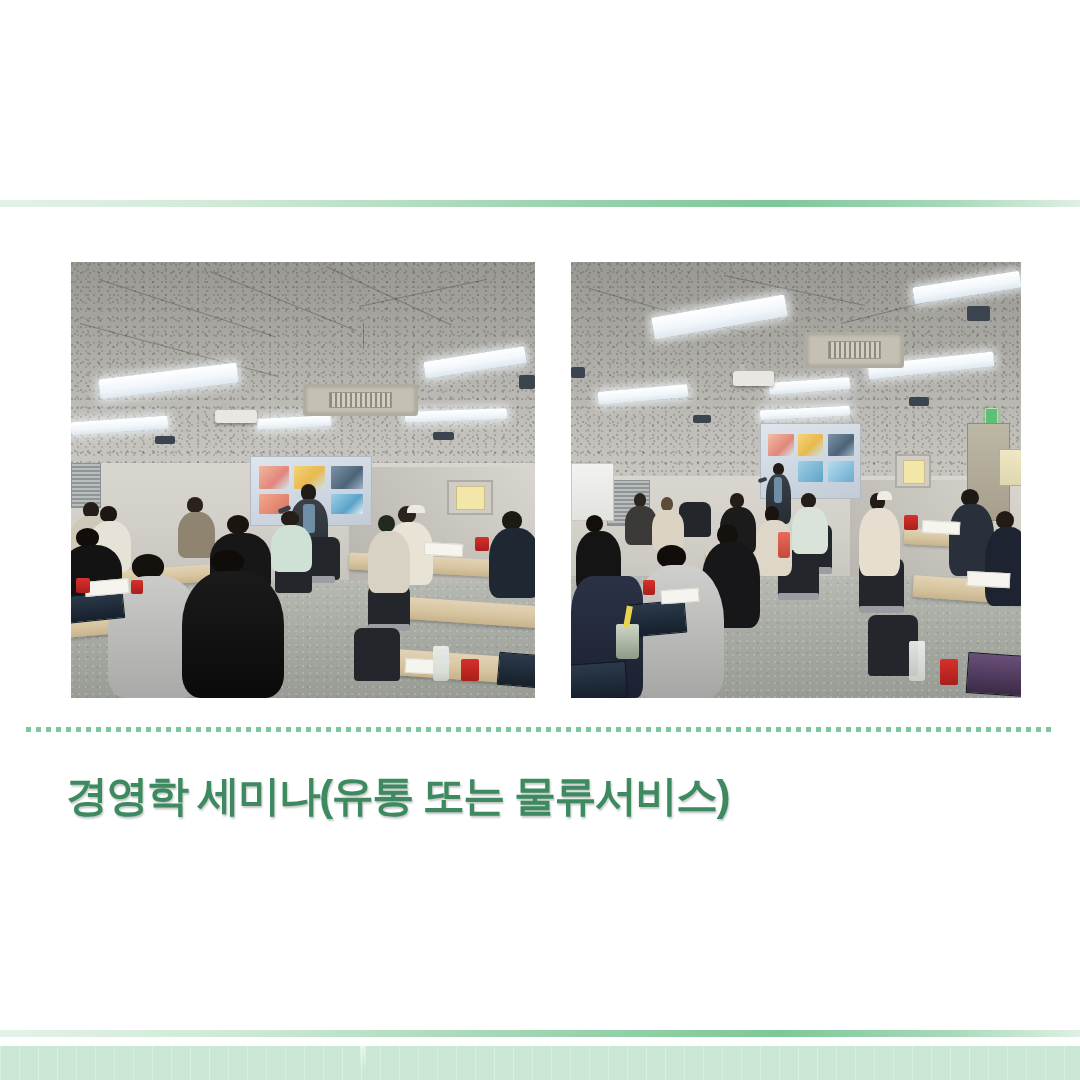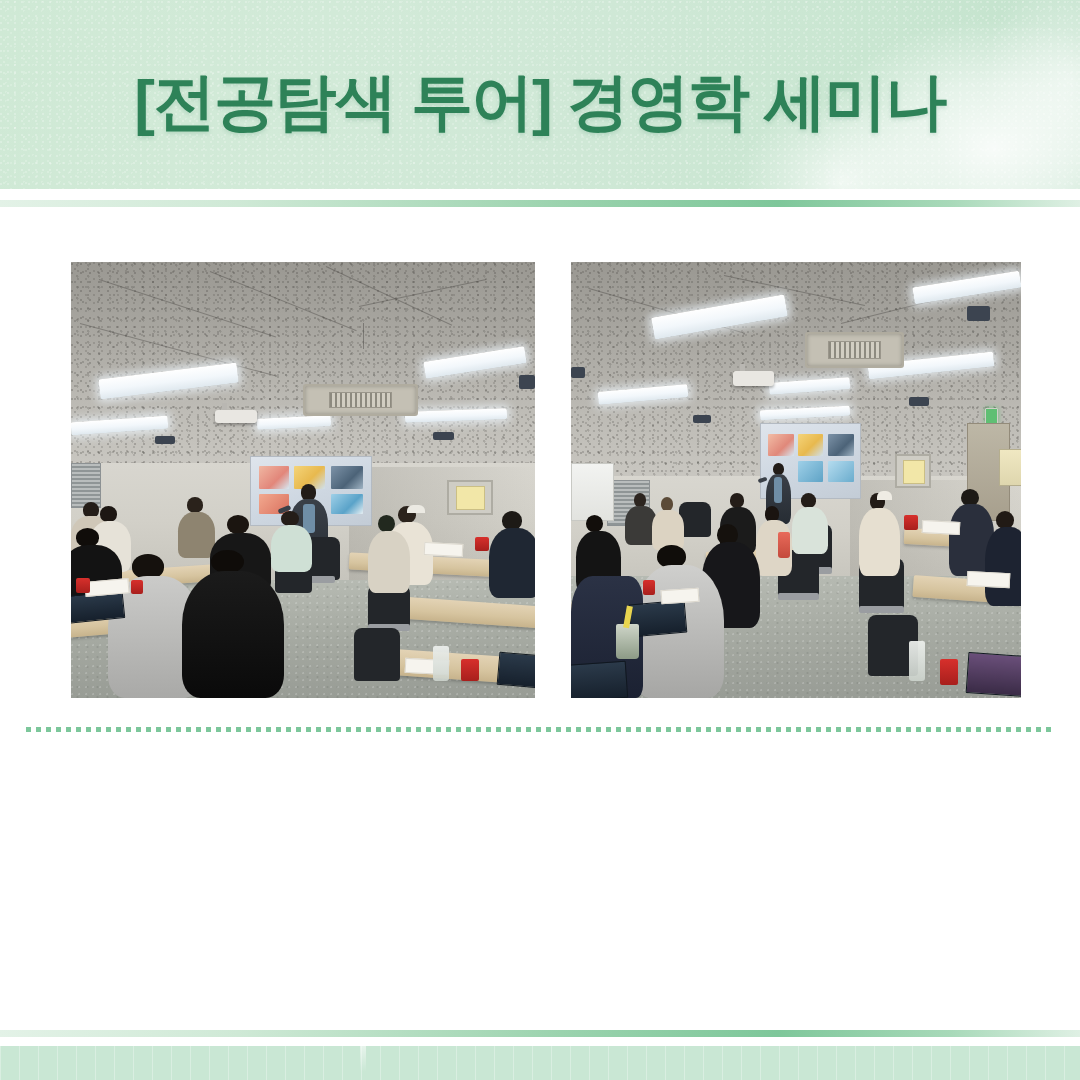--- a/index.html
+++ b/index.html
@@ -352,23 +352,20 @@
     letter-spacing: -0.9px;
     text-align: left;
     word-break: keep-all;
   }
 </style>
 </head>
 <body>
 
 <div class="poster">
 
-  <div class="header-band">
-    <div class="header-title">[전공탐색 투어] 경영학 세미나</div>
-  </div>
 
   <div class="rule-top"></div>
 
   <div class="photo photo-left">
     <div class="scene">
       <div class="ceiling"></div>
       <div class="tile-line" style="left:6%;top:4%;width:40%;transform:rotate(18deg);"></div>
       <div class="tile-line" style="left:30%;top:2%;width:34%;transform:rotate(22deg);"></div>
       <div class="tile-line" style="left:55%;top:1%;width:30%;transform:rotate(25deg);"></div>
       <div class="tile-line" style="left:2%;top:14%;width:44%;transform:rotate(15deg);"></div>
@@ -612,17 +609,18 @@
       <div class="can-red" style="left:74%;top:58%;width:3%;height:3.4%;"></div>
       <div class="can-red" style="left:16%;top:73%;width:2.6%;height:3.4%;"></div>
       <div class="can-red" style="left:82%;top:91%;width:4%;height:6%;"></div>
       <div class="bottle" style="left:75%;top:87%;width:3.6%;height:9%;"></div>
       <div class="bottle" style="left:46%;top:62%;width:2.6%;height:6%;background:linear-gradient(180deg,#e86a5a,#c44a3c);"></div>
     </div>
   </div>
 
   <div class="dotted-divider"></div>
 
+  <div class="subtitle">경영학 세미나(유통 또는 물류서비스)</div>
 
   <div class="rule-bottom"></div>
   <div class="footer-band"></div>
 
 </div>
 
 </body></html>

